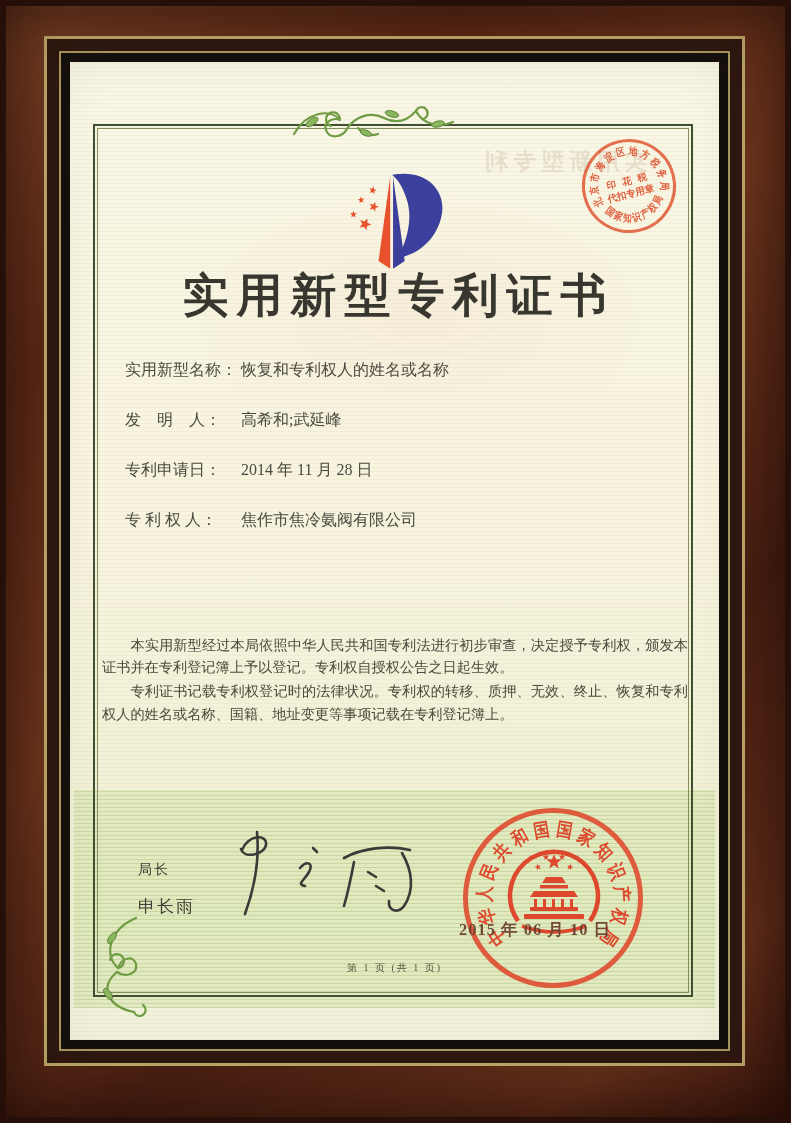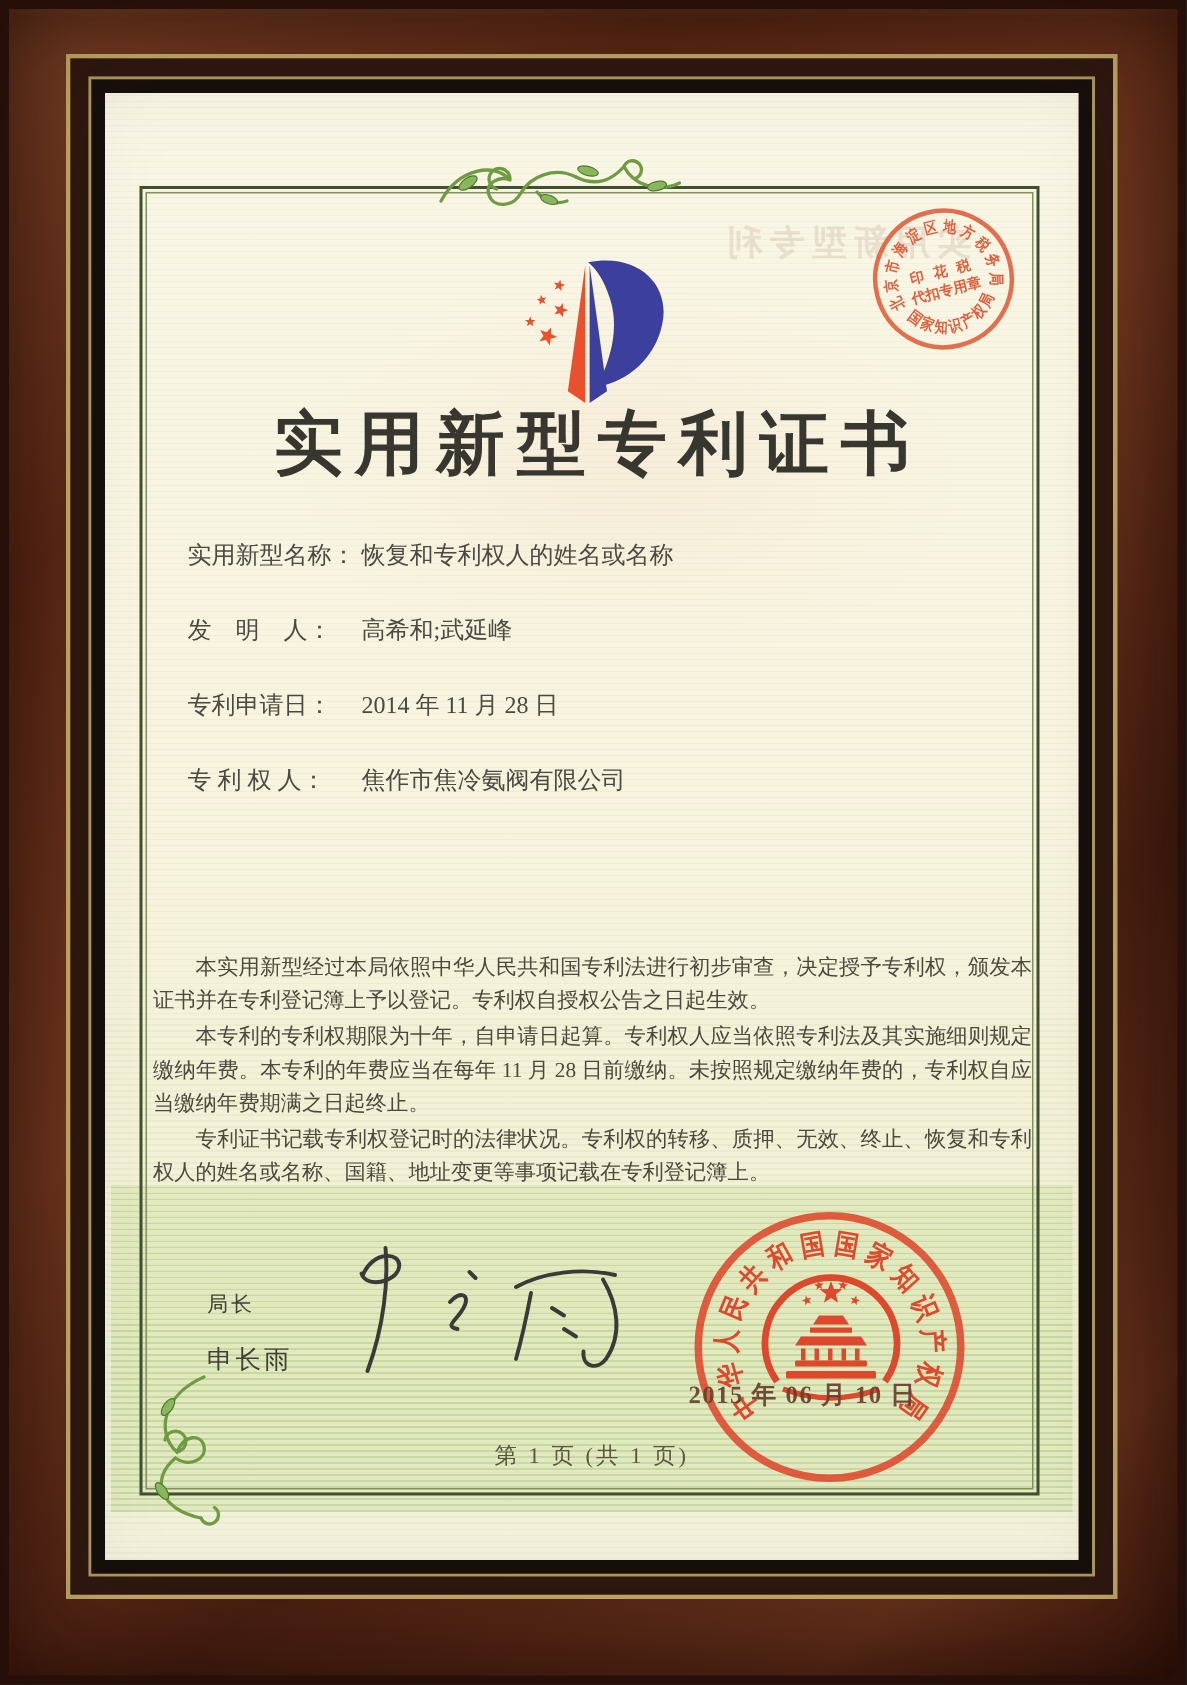--- a/index.html
+++ b/index.html
@@ -64,21 +64,21 @@
     font-size:16.5px;font-weight:700;letter-spacing:1px;color:rgba(104,62,46,.92);}
   
   .seal-tax{position:absolute;left:512px;top:77px;width:94px;height:94px;border-radius:50%;
     border:3px solid rgba(222,83,47,.9);box-sizing:border-box;transform:rotate(-14deg);opacity:.92;}
   .seal-tax .arc-char{position:absolute;left:50%;top:50%;font-weight:700;color:#de5330;}
   .tax-line1{position:absolute;left:0;width:100%;top:33px;text-align:center;font-size:9.5px;
     font-weight:700;letter-spacing:2px;color:#de5330;}
   .tax-line2{position:absolute;left:0;width:100%;top:46px;text-align:center;font-size:9.5px;
     font-weight:700;color:#de5330;}
   .footer{position:absolute;left:0;top:899px;width:100%;text-align:center;
-    font-size:15px;letter-spacing:2px;color:#59553f;}
+    font-size:10px;letter-spacing:2px;color:#59553f;}
   .photo::after{content:"";position:absolute;inset:0;pointer-events:none;
     box-shadow:inset 0 0 90px rgba(25,8,2,.35);}
 </style>
 </head>
 <body>
 
 <div class="photo">
   <div class="wood">
     <div class="gold1">
       <div class="darkstep">
@@ -163,21 +163,20 @@
                   <span class="val">2014 年 11 月 28 日</span>
                 </div>
                 <div class="row">
                   <span class="lbl">专 利 权 人：</span>
                   <span class="val">焦作市焦冷氨阀有限公司</span>
                 </div>
               </div>
 
               <div class="paras">
                 <p>本实用新型经过本局依照中华人民共和国专利法进行初步审查，决定授予专利权，颁发本证书并在专利登记簿上予以登记。专利权自授权公告之日起生效。</p>
-                <p>本专利的专利权期限为十年，自申请日起算。专利权人应当依照专利法及其实施细则规定缴纳年费。本专利的年费应当在每年 11 月 28 日前缴纳。未按照规定缴纳年费的，专利权自应当缴纳年费期满之日起终止。</p>
                 <p>专利证书记载专利权登记时的法律状况。专利权的转移、质押、无效、终止、恢复和专利权人的姓名或名称、国籍、地址变更等事项记载在专利登记簿上。</p>
               </div>
 
               <div class="sig-role">局长</div>
               <div class="sig-name">申长雨</div>
               <svg class="sig-script" viewBox="0 0 235 100">
                 <g fill="none" stroke="#3a3a38" stroke-width="2.6" stroke-linecap="round">
                   <path d="M30,24 C36,8 56,8 54,19 C52,29 32,33 29,23"></path>
                   <path d="M45,6 C47,28 44,58 33,88"></path>
                   <path d="M88,42 C95,34 102,37 97,46 C92,55 84,58 93,60"></path>

